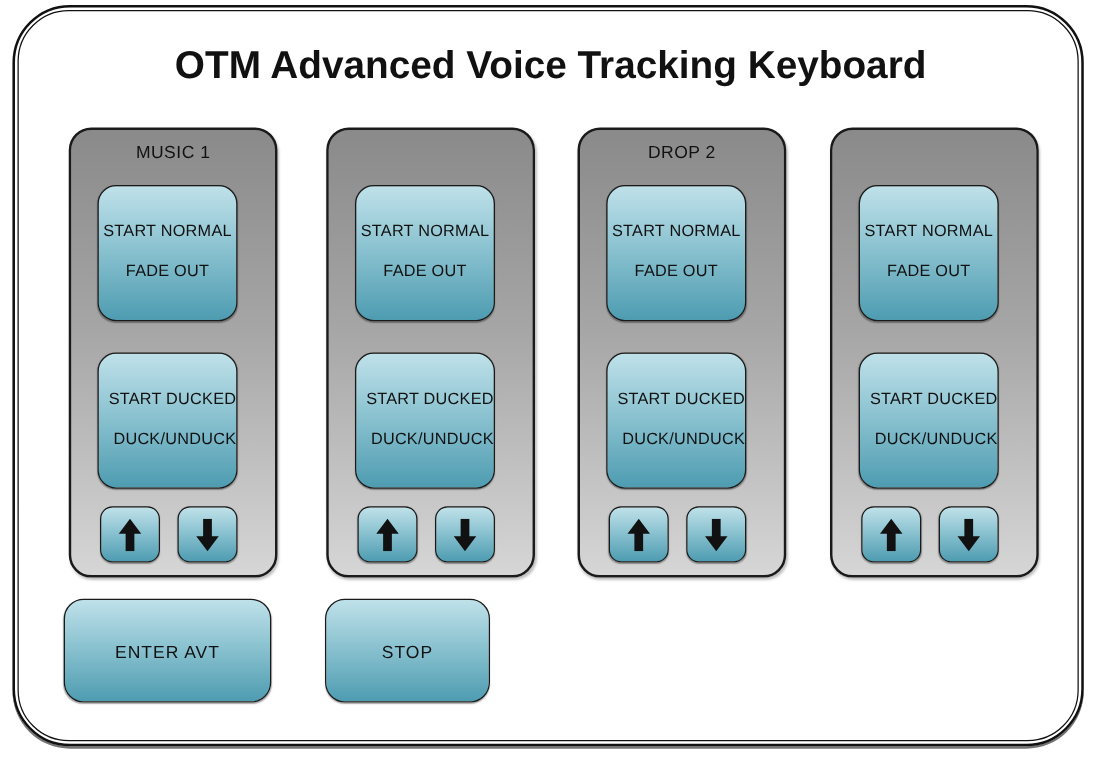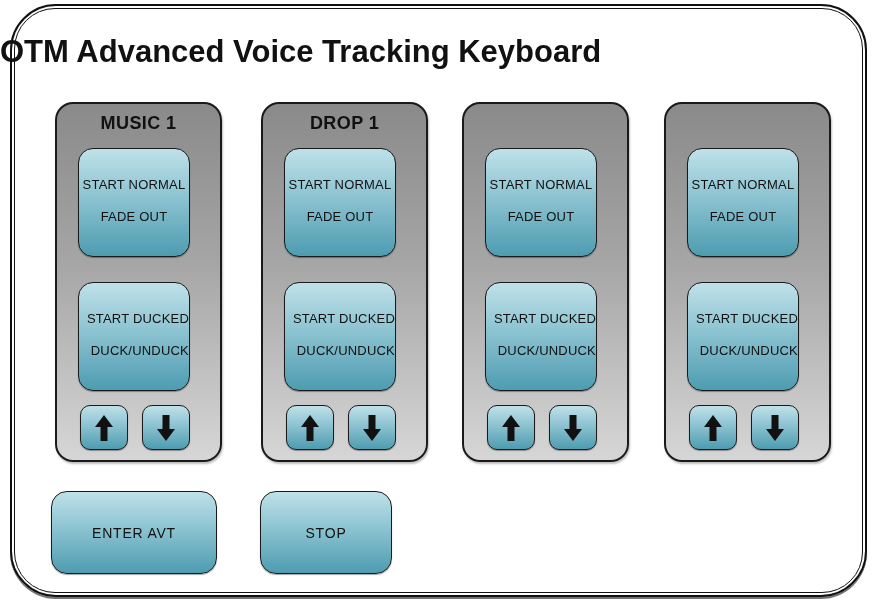--- a/index.html
+++ b/index.html
@@ -23,42 +23,42 @@
   }
   .frame-inner {
     position: absolute; inset: 2px;
     border: 1px solid #111;
     border-radius: 41px;
   }
 
   .title {
     position: absolute; left: 0; right: 0; top: 34px;
     margin: 0;
+    text-align: center;
     font-size: 31px;
     font-weight: bold;
     letter-spacing: 0px;
     color: #111;
   }
 
   
   .panel {
     position: absolute; top: 102px;
     width: 167px; height: 360px;
     border: 2px solid #1a1a1a;
     border-radius: 18px;
     background: linear-gradient(180deg, #8a8a8a 0%, #a6a6a6 45%, #d6d6d6 100%);
     box-shadow: 1px 2px 2px rgba(0,0,0,0.25);
   }
   .panel-label {
     margin-top: 9px;
     text-align: center;
-    font-size: 18px;
+    font-size: 14px;
     letter-spacing: 0.4px;
     color: #111;
-    font-weight: bold;
   }
 
   
   .key {
     position: absolute;
     border: 1.5px solid #1a1a1a;
     background: linear-gradient(180deg, #bfe1e9 0%, #8cc3d1 45%, #4e9cb1 100%);
     padding: 0;
     display: flex;
     flex-direction: column;
@@ -99,21 +99,20 @@
     border-radius: 16px;
     background: linear-gradient(180deg, #bfe1e9 0%, #8cc3d1 45%, #4e9cb1 100%);
     display: flex; align-items: center; justify-content: center;
     font-size: 14px;
     letter-spacing: 0.8px;
     color: #111;
     cursor: pointer;
     font-family: "Liberation Sans", sans-serif;
     box-shadow: 0 1px 1px rgba(0,0,0,0.35);
     padding: 13px;
-    margin-top: 12px;
   }
   .action.enter { left: 51px;  width: 166px; }
   .action.stop  { left: 260px; width: 132px; }
 </style>
 </head>
 <body>
 
 <div class="frame">
   <div class="frame-inner"></div>
 </div>
@@ -136,21 +135,20 @@
     </svg>
   </button>
   <button class="key arrow down">
     <svg width="20" height="26" viewBox="0 0 20 26">
       <polygon points="10,26 1,14 6.5,14 6.5,0 13.5,0 13.5,14 19,14" fill="#111"></polygon>
     </svg>
   </button>
 </section>
 
 <section class="panel" style="left:261px">
-  <div class="panel-label">DROP 1</div>
   <button class="key big btn-normal">
     <span>START NORMAL</span>
     <span>FADE OUT</span>
   </button>
   <button class="key big btn-ducked">
     <span>START DUCKED</span>
     <span>DUCK/UNDUCK</span>
   </button>
   <button class="key arrow up">
     <svg width="20" height="26" viewBox="0 0 20 26">
@@ -158,20 +156,21 @@
     </svg>
   </button>
   <button class="key arrow down">
     <svg width="20" height="26" viewBox="0 0 20 26">
       <polygon points="10,26 1,14 6.5,14 6.5,0 13.5,0 13.5,14 19,14" fill="#111"></polygon>
     </svg>
   </button>
 </section>
 
 <section class="panel" style="left:462px">
+  <div class="panel-label">DROP 2</div>
   <button class="key big btn-normal">
     <span>START NORMAL</span>
     <span>FADE OUT</span>
   </button>
   <button class="key big btn-ducked">
     <span>START DUCKED</span>
     <span>DUCK/UNDUCK</span>
   </button>
   <button class="key arrow up">
     <svg width="20" height="26" viewBox="0 0 20 26">

